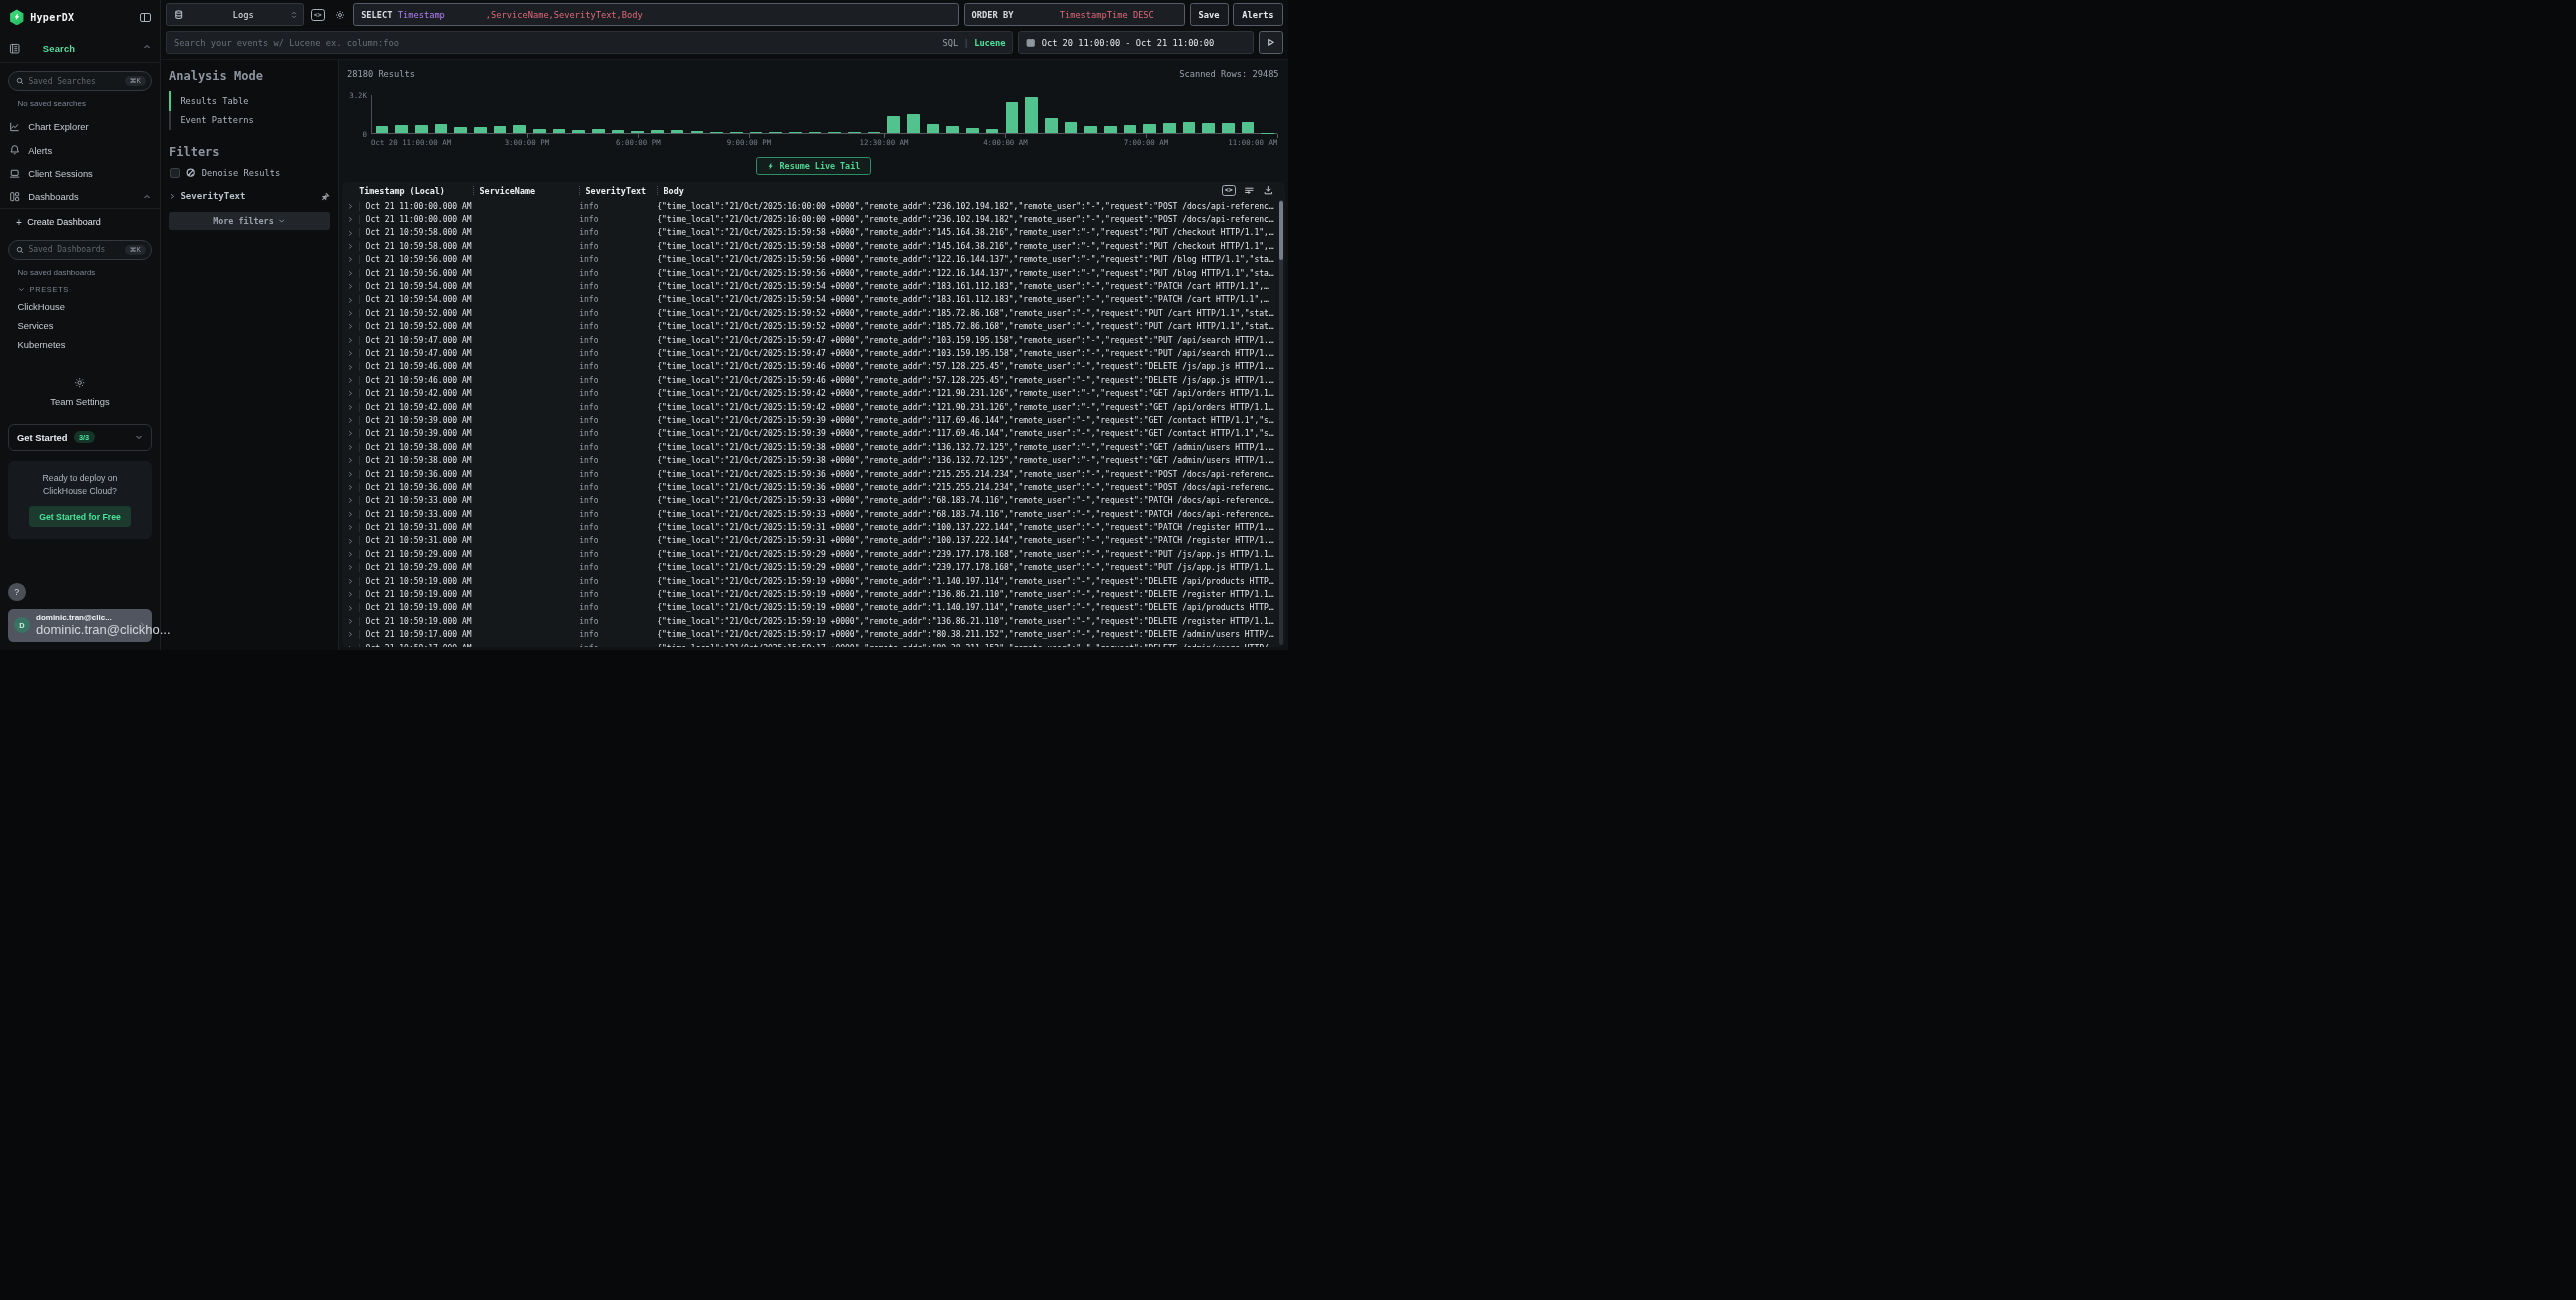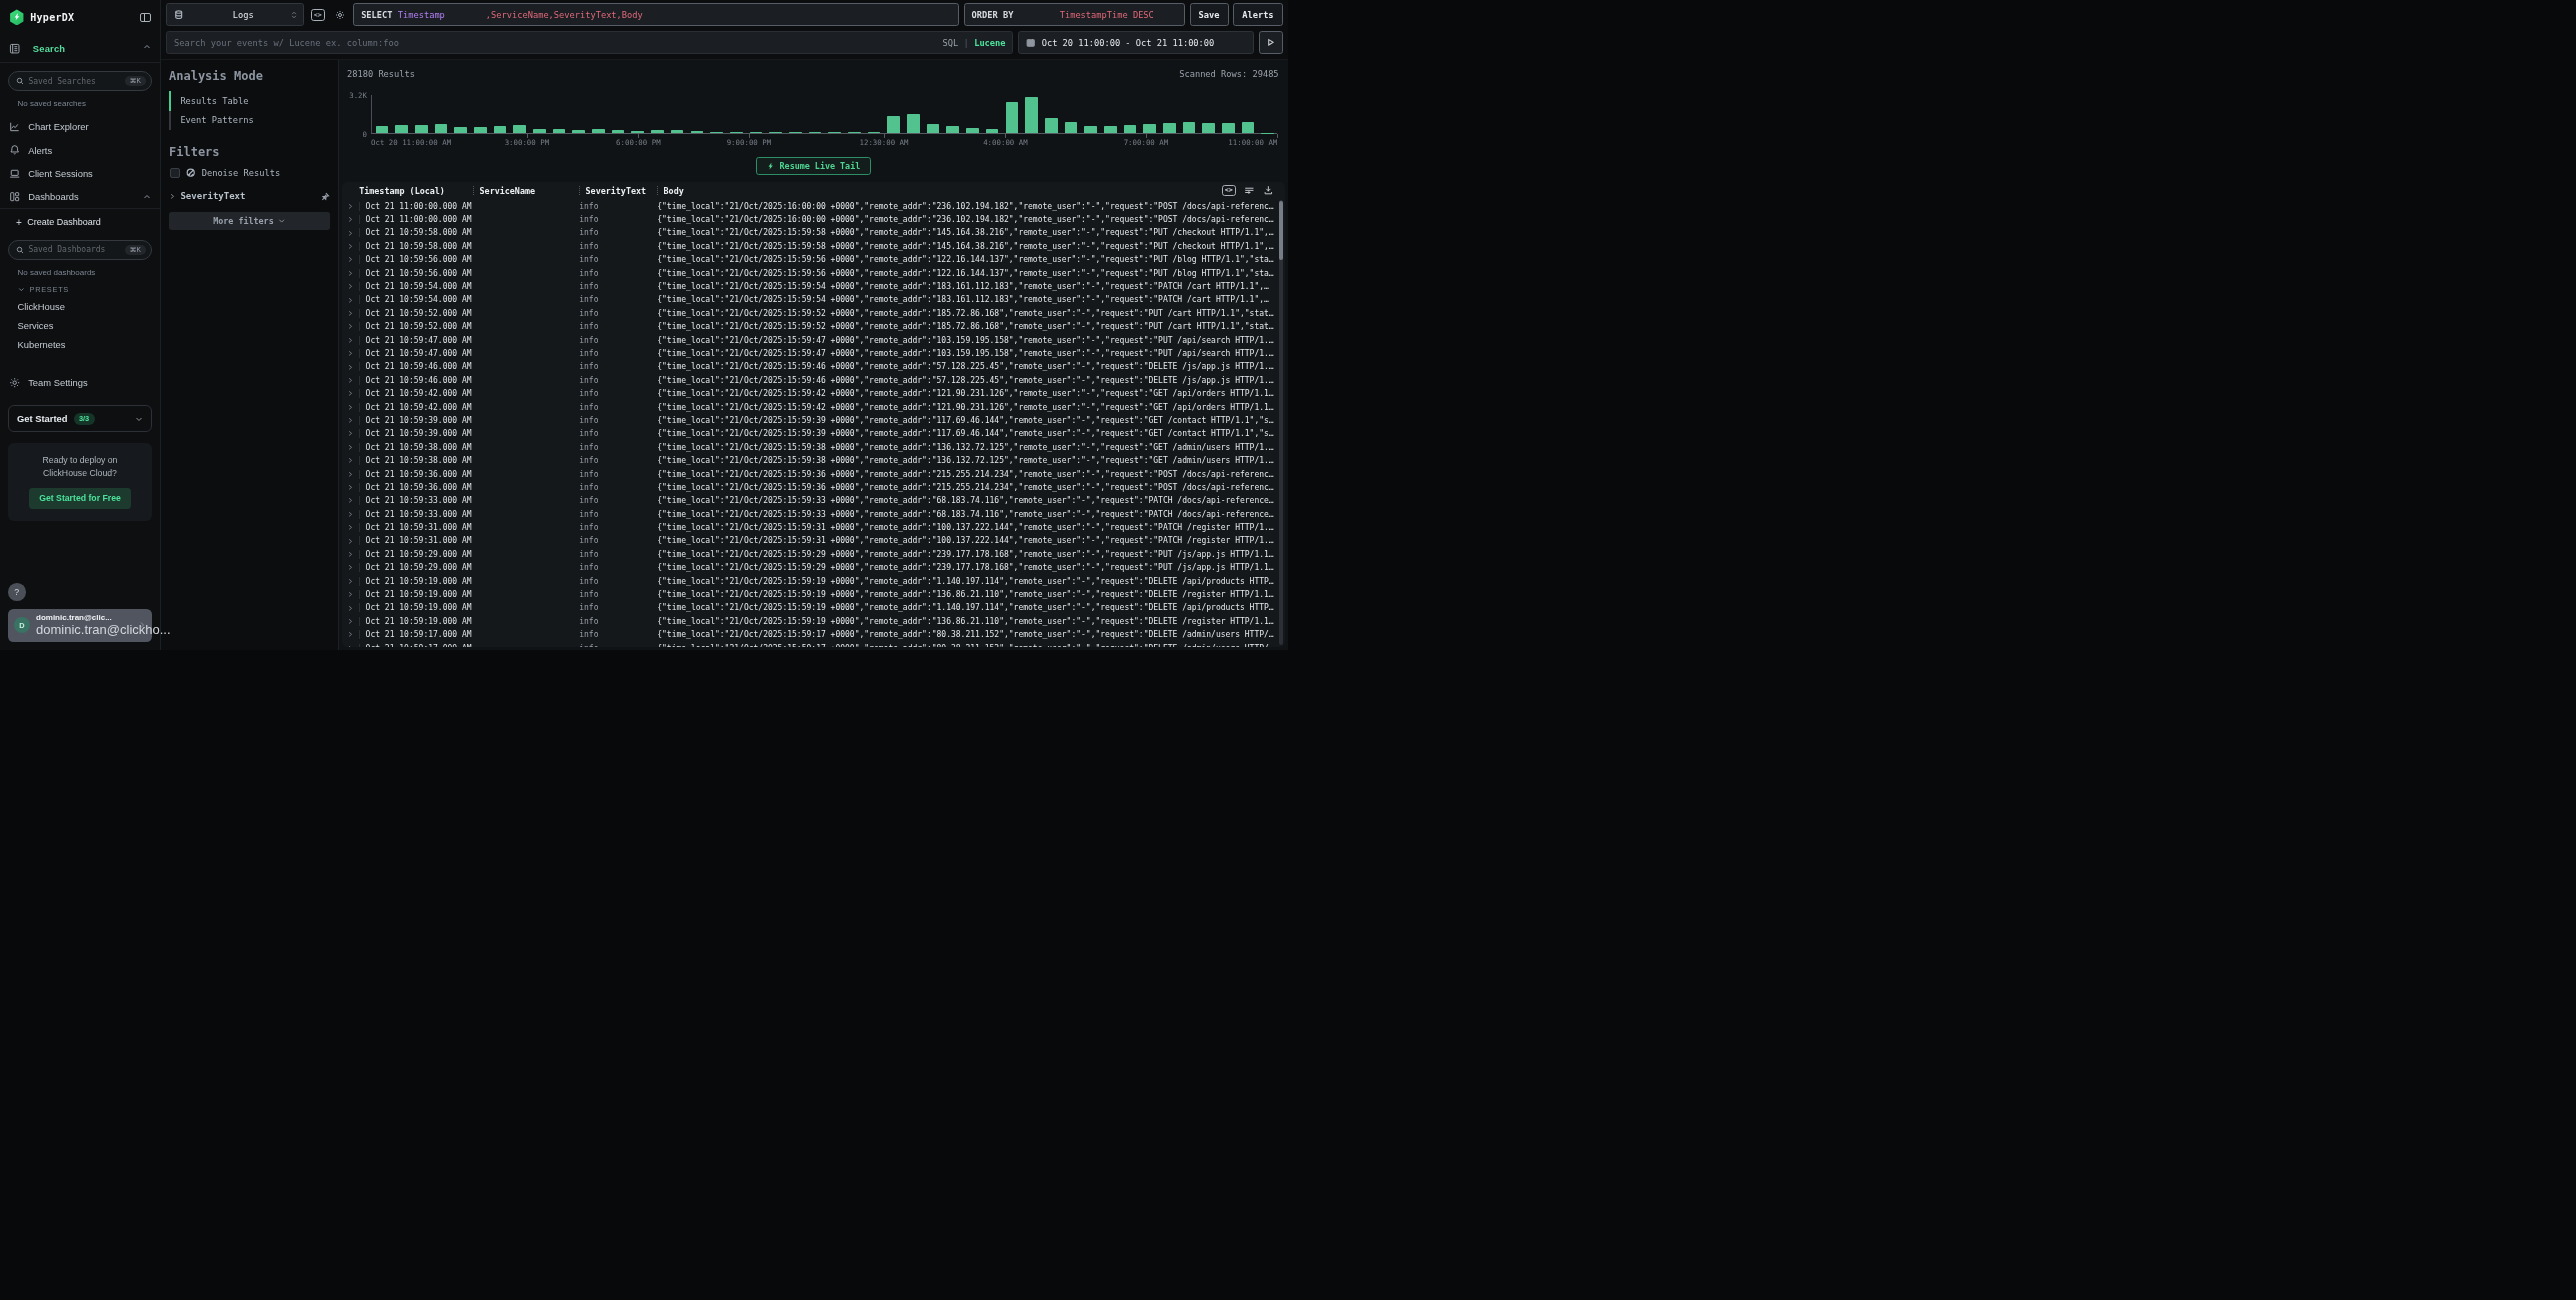--- a/index.html
+++ b/index.html
@@ -10,41 +10,41 @@
   
   .sidebar { width:161px; min-width:161px; height:100%; background:#0d0f11; border-right:0.7px solid #1c2025; display:flex; flex-direction:column; position:relative; }
   .logo-row { display:flex; align-items:center; gap:6px; padding:9.4px 9.4px 10.7px 9.4px; }
   .hex { width:14.8px; height:16px; background:linear-gradient(145deg,#3fe27f,#23b45e); clip-path:polygon(50% 0,95% 25%,95% 75%,50% 100%,5% 75%,5% 25%); display:flex; align-items:center; justify-content:center; }
   .hex svg { width:8px; height:8px; }
   .logo-text { font-weight:bold; font-size:10px; color:#f2f4f6; letter-spacing:0.3px; flex:1; }
   .panel-ico { width:10.7px; height:8.7px; border:1px solid #aab1ba; border-radius:2px; position:relative; display:inline-block; }
   .panel-ico::before { content:""; position:absolute; left:2.7px; top:0; bottom:0; width:1px; background:#aab1ba; }
   .collapse-btn { cursor:pointer; display:flex; align-items:center; }
 
-  .nav-head { display:flex; align-items:flex-start; gap:12px; padding:6.7px 9.4px 8px 9.4px; border-bottom:0.7px solid #1c2025; cursor:pointer; }
+  .nav-head { display:flex; align-items:flex-start; gap:22px; padding:6.7px 9.4px 8px 9.4px; border-bottom:0.7px solid #1c2025; cursor:pointer; }
   .nav-head .lbl { color:#57dd9e; font-weight:bold; font-size:9.4px; flex:1; font-family:"Liberation Sans",sans-serif; letter-spacing:0.2px; }
   .sideicon { width:11.4px; height:11.4px; stroke:#aab1ba; fill:none; stroke-width:1.6; }
   .chev { width:8px; height:8px; stroke:#8b939d; fill:none; stroke-width:2; }
 
   .pill { margin:8px 8px 2.7px 8px; height:20px; background:#141719; border:0.7px solid #34393f; border-radius:10.7px; display:flex; align-items:center; padding:0 5.4px 0 6.7px; gap:4.7px; }
   .pill input { flex:1; background:transparent; border:none; outline:none; color:#c8cdd3; font-family:inherit; font-size:8px; min-width:0; }
   .pill input::placeholder { color:#62696f; }
   .kbd { background:#23272c; color:#9aa1ab; border-radius:6px; font-size:6.7px; padding:1.3px 4.7px; font-family:"Liberation Sans",sans-serif; }
   .empty-note { color:#7d8694; font-size:8px; padding:5.4px 9.4px 6.7px 17.5px; font-family:"Liberation Sans",sans-serif; }
 
   .nav-item { display:flex; align-items:center; gap:7.4px; padding:6px 9.4px; font-size:9.4px; color:#c6ccd3; cursor:pointer; font-family:"Liberation Sans",sans-serif; }
   .nav-item .lbl { flex:1; }
   .divider { border-bottom:0.7px solid #1c2025; }
   .create-dash { display:flex; align-items:center; gap:5.4px; padding:7.4px 9.4px 4px 16px; font-size:9px; color:#dfe3e8; cursor:pointer; font-family:"Liberation Sans",sans-serif; }
   .create-dash .plus { font-size:10px; color:#c0c6cd; }
 
   .presets-head { display:flex; align-items:center; gap:5.4px; padding:5.4px 9.4px 2.7px 17.5px; color:#7d8590; font-size:7.4px; letter-spacing:0.7px; cursor:pointer; font-family:"Liberation Sans",sans-serif; }
   .preset-item { padding:4px 9.4px 4px 17.5px; font-size:9.4px; color:#c6ccd3; cursor:pointer; font-family:"Liberation Sans",sans-serif; }
 
-  .team-settings { margin-top:17.5px; }
+  .team-settings { margin-top:17.5px;flex-direction:column; }
   .getstarted { margin:10.7px 8px 5.4px 8px; border:0.7px solid #2c3137; border-radius:6px; padding:6.7px 8px; display:flex; align-items:center; gap:6px; cursor:pointer; }
   .getstarted .lbl { font-weight:bold; font-size:9.4px; color:#e8ecf0; font-family:"Liberation Sans",sans-serif; }
   .badge { background:#143527; color:#4fe3a0; font-size:7.4px; font-weight:bold; border-radius:6.7px; padding:1.3px 5.4px; font-family:"Liberation Sans",sans-serif; }
   .getstarted .chev { margin-left:auto; }
 
   .promo { margin:5.4px 8px; background:#16191d; border-radius:6px; padding:10.7px 8px 12px 8px; text-align:center; font-family:"Liberation Sans",sans-serif; }
   .promo .txt { color:#aeb6bf; font-size:8.7px; line-height:1.5; }
   .promo .cta { margin:8px auto 0 auto; display:inline-block; background:#1d3a2e; color:#4be39b; font-weight:bold; font-size:8.7px; border:none; border-radius:3.4px; padding:5.4px 10.7px; cursor:pointer; font-family:inherit; }
 
   .side-bottom { margin-top:auto; padding:0 8px 8px 8px; }

